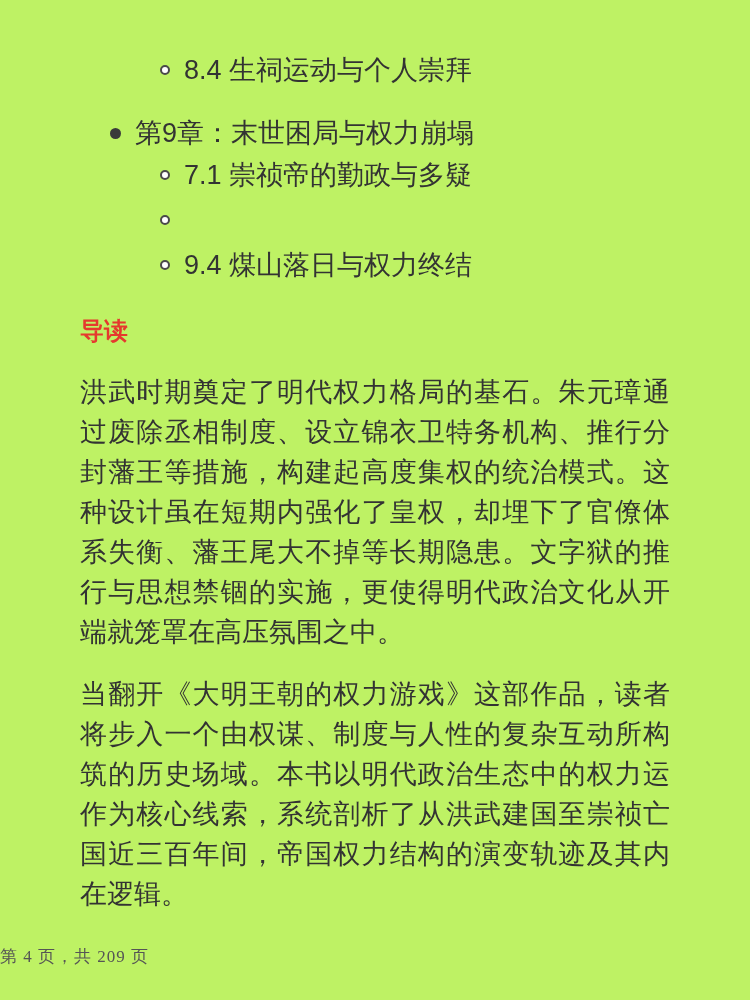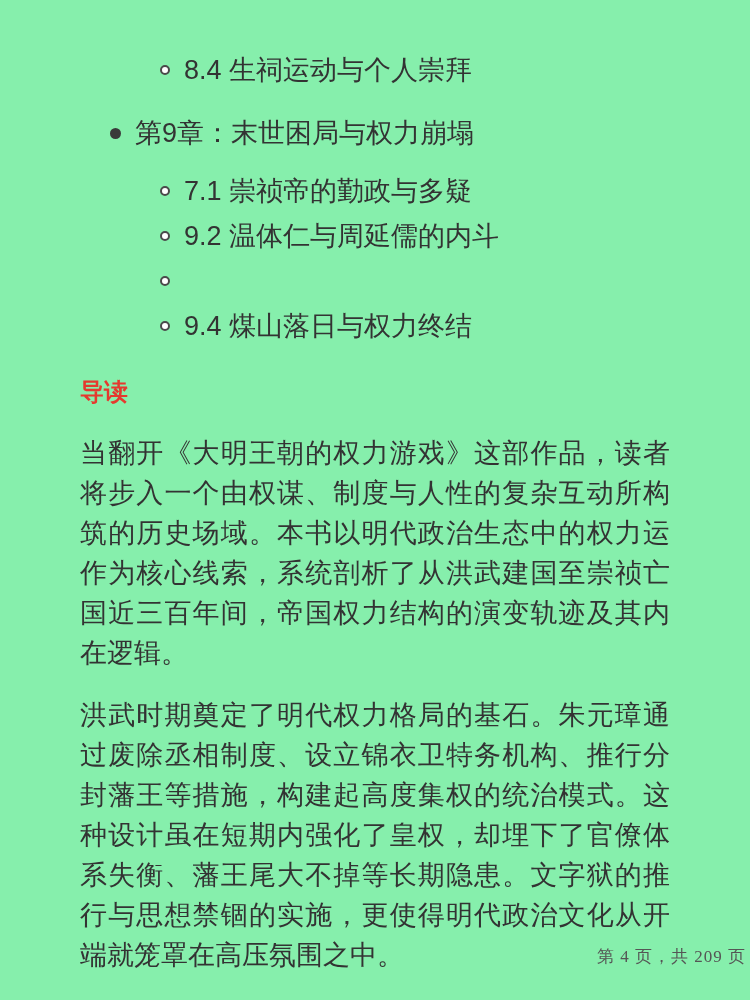--- a/index.html
+++ b/index.html
@@ -2,21 +2,21 @@
 <html><head>
 <meta charset="utf-8">
 <style>
   * { margin: 0; padding: 0; box-sizing: border-box; }
   html, body { background: #ffffff; }
   .page {
     position: relative;
     width: 750px;
     height: 1000px;
     margin: 0 auto;
-    background: #86efac;
+    background: #bef264;
     font-family: "Liberation Sans", "DejaVu Sans", sans-serif;
     color: #333333;
     overflow: hidden;
   }
   .content {
     padding: 55px 80px 0 80px;
   }
   
   .toc-row {
     display: flex;
@@ -41,21 +41,21 @@
   .bullet-circle {
     width: 10px;
     height: 10px;
     border-radius: 50%;
     border: 2px solid #4a4a4a;
     background: #ffffff;
   }
   .lvl1 { margin-left: 30px; }
   .lvl2 { margin-left: 80px; }
   .toc-row.r0 { margin-bottom: 33px; }
-  .toc-row.r1 { margin-bottom: 28px; }
+  .toc-row.r1 { margin-bottom: 12px; }
   .toc-row.r2, .toc-row.r3, .toc-row.r4 { margin-bottom: 15px; }
   .toc-row.r5 { margin-bottom: 0; }
   
   .guide-heading {
     margin-top: 32px;
     font-size: 24px;
     font-weight: bold;
     line-height: 38px;
     color: #e5392e;
   }
@@ -66,23 +66,23 @@
     line-height: 40px;
     text-align: justify;
     color: #333333;
     word-break: break-all;
     overflow-wrap: anywhere;
   }
   
   .page-footer {
     position: absolute;
     left: 0;
-    right: 4px;
+    right: 16px;
     bottom: 32px;
-    text-align: right;
+    text-align: left;
     font-family: "Liberation Serif", "DejaVu Serif", serif;
     font-size: 17px;
     color: #555555;
     letter-spacing: 1px;
   }
 </style>
 </head>
 <body>
 
 <div class="page">
@@ -100,40 +100,34 @@
             <span class="bullet-disc"></span>
           </span>
         <span>第9章：末世困局与权力崩塌</span>
       </div>
       <div class="toc-row r2 lvl2">
         <span class="bullet-wrap">
             <span class="bullet-circle"></span>
           </span>
         <span>7.1 崇祯帝的勤政与多疑</span>
       </div>
-      <div class="toc-row r3 lvl2">
-        <span class="bullet-wrap">
-            <span class="bullet-circle"></span>
-          </span>
-        <span>9.2 温体仁与周延儒的内斗</span>
-      </div>
       <div class="toc-row r4 lvl2">
         <span class="bullet-wrap">
             <span class="bullet-circle"></span>
           </span>
       </div>
       <div class="toc-row r5 lvl2">
         <span class="bullet-wrap">
             <span class="bullet-circle"></span>
           </span>
         <span>9.4 煤山落日与权力终结</span>
       </div>
     </div>
 
     <h2 class="guide-heading">导读</h2>
 
+    <p class="guide-para">洪武时期奠定了明代权力格局的基石。朱元璋通过废除丞相制度、设立锦衣卫特务机构、推行分封藩王等措施，构建起高度集权的统治模式。这种设计虽在短期内强化了皇权，却埋下了官僚体系失衡、藩王尾大不掉等长期隐患。文字狱的推行与思想禁锢的实施，更使得明代政治文化从开端就笼罩在高压氛围之中。</p>
     <p class="guide-para">当翻开《大明王朝的权力游戏》这部作品，读者将步入一个由权谋、制度与人性的复杂互动所构筑的历史场域。本书以明代政治生态中的权力运作为核心线索，系统剖析了从洪武建国至崇祯亡国近三百年间，帝国权力结构的演变轨迹及其内在逻辑。</p>
-    <p class="guide-para">洪武时期奠定了明代权力格局的基石。朱元璋通过废除丞相制度、设立锦衣卫特务机构、推行分封藩王等措施，构建起高度集权的统治模式。这种设计虽在短期内强化了皇权，却埋下了官僚体系失衡、藩王尾大不掉等长期隐患。文字狱的推行与思想禁锢的实施，更使得明代政治文化从开端就笼罩在高压氛围之中。</p>
 
   </div>
 
   <div class="page-footer">第 4 页，共 209 页</div>
 </div>
 
 </body></html>

